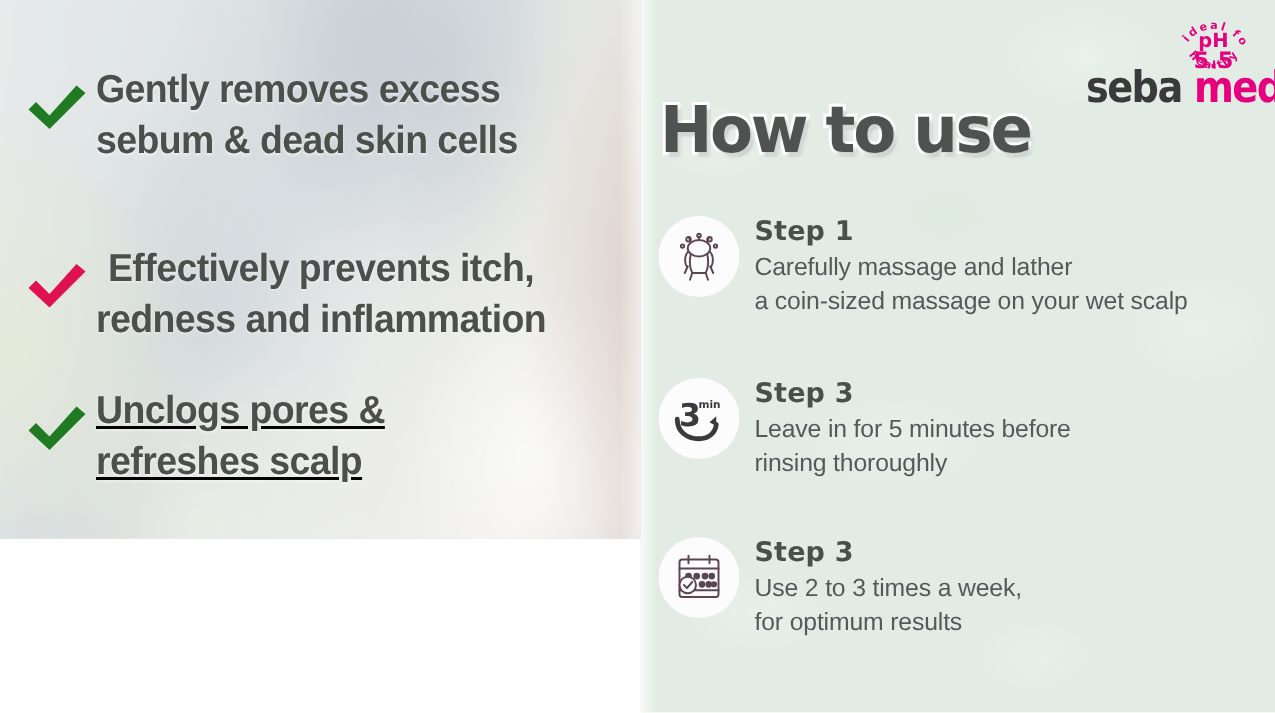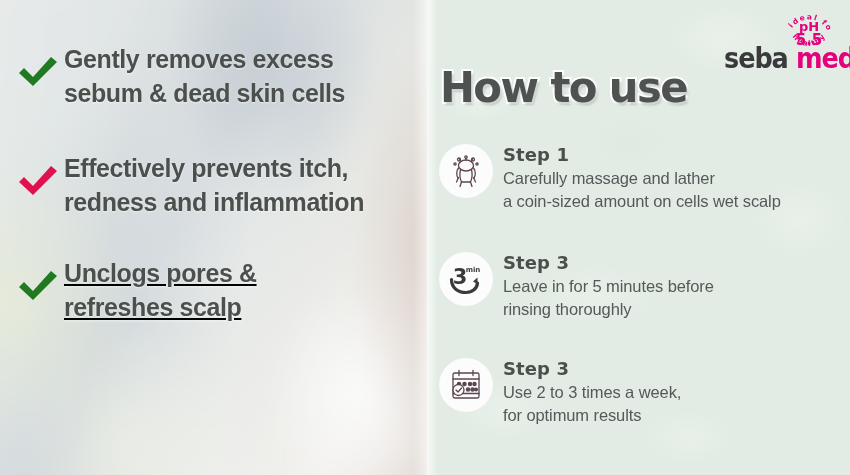--- a/index.html
+++ b/index.html
@@ -17,21 +17,21 @@
     height: 475px;
     overflow: hidden;
   }
 
   
   .left-panel {
     position: absolute;
     left: 0;
     top: 0;
     width: 427px;
-    height: 475px;
+    height: 359px;
     overflow: hidden;
     background: #d9dde0;
   }
   .bg-photo {
     position: absolute;
     inset: -40px;
     background:
       radial-gradient(ellipse 150px 220px at 62% 18%, rgba(170,182,192,0.85) 0%, rgba(170,182,192,0) 70%),
       radial-gradient(ellipse 120px 300px at 94% 52%, rgba(214,200,192,0.9) 0%, rgba(214,200,192,0) 72%),
       radial-gradient(ellipse 190px 200px at 8% 62%, rgba(226,232,212,0.95) 0%, rgba(226,232,212,0) 70%),
@@ -84,21 +84,21 @@
     font-weight: bold;
     font-size: 26px;
     line-height: 1.32;
     letter-spacing: -0.4px;
     text-shadow: 0 1px 2px rgba(255,255,255,0.55);
     transform: scaleX(0.96);
     transform-origin: left center;
     white-space: pre-line;
   }
   .b1 { top: 42px; }
-  .b2 { top: 151px; }
+  .b2 { top: 161px; text-align: center; }
   .b3 { top: 256px; text-decoration: underline; }
   .b4 { top: 365px; }
   .b4 .tick { margin-top: 6px; }
 
   
   .right-panel {
     position: absolute;
     left: 427px;
     top: 0;
     width: 423px;
@@ -327,21 +327,21 @@
             <circle cx="9" cy="13" r="1.1"></circle>
             <circle cx="31" cy="13" r="1.1"></circle>
             <path d="M14.5 10.5 L13.5 7.8"></path>
             <path d="M25.5 10.5 L26.5 7.8"></path>
             <path d="M20 9 L20 7.2"></path>
           </svg>
         </div>
         <div class="step-body">
           <div class="step-label">Step 1</div>
           <div class="step-desc">Carefully massage and lather
-a coin-sized amount on cells wet scalp</div>
+a coin-sized massage on your wet scalp</div>
         </div>
       </div>
 
       <div class="step s2">
         <div class="step-icon">
           <svg width="40" height="40" viewBox="0 0 40 40">
             <text x="14" y="25" text-anchor="middle" font-family="DejaVu Sans, sans-serif" font-size="21" font-weight="bold" fill="#3a3a3c">3</text>
             <text x="27" y="13" text-anchor="middle" font-family="DejaVu Sans, sans-serif" font-size="7" font-weight="bold" fill="#3a3a3c">min</text>
             <path d="M5.5 20.5 C5.5 29 12 33.5 20 33.5 C26.5 33.5 31 29.5 31.5 24" fill="none" stroke="#3a3a3c" stroke-width="3.2" stroke-linecap="round"></path>
             <path d="M31.5 25 L31.5 18.5 L27 22.5 Z" fill="#3a3a3c"></path>

